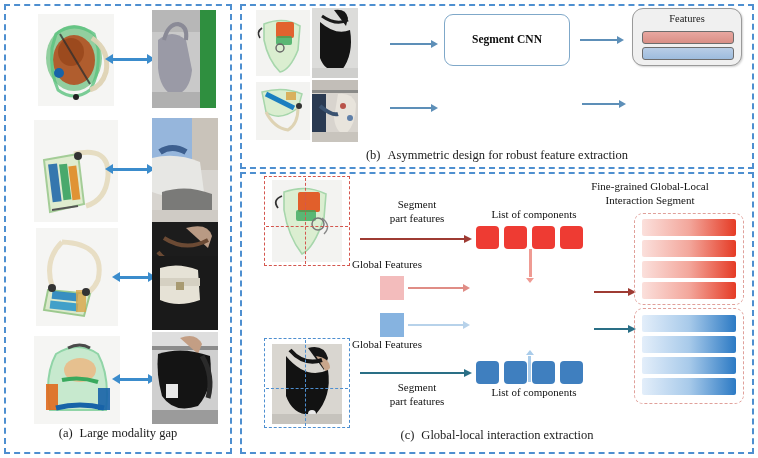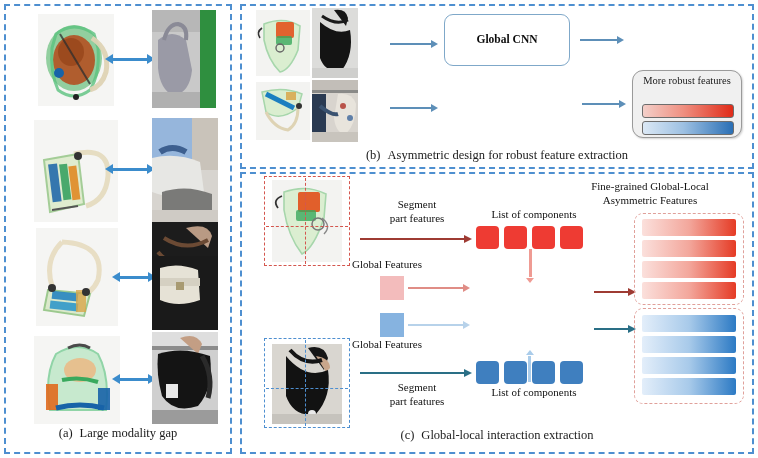--- a/index.html
+++ b/index.html
@@ -260,25 +260,30 @@
       <path d="M10 8 Q24 18 36 12" fill="none" stroke="#1a1a1a" stroke-width="3"></path>
       <path d="M8 14 Q24 28 38 22 Q42 46 30 62 Q14 66 8 50 Z" fill="#141414"></path>
       <rect x="0" y="60" width="46" height="10" fill="#cfcfcd"></rect>
     </svg>
   </div>
   <div class="arrow" style="left:390px;top:40px;width:48px;">
     <span class="bar" style="background:#5d8fb8;"></span>
       <span class="head" style="border-left:7px solid #5d8fb8;"></span>
   </div>
   <div class="procbox" style="left:444px;top:14px;width:126px;height:52px;">
-    <span>Global CNN</span>
+    <span>Segment CNN</span>
   </div>
   <div class="arrow" style="left:580px;top:36px;width:44px;">
     <span class="bar" style="background:#5d8fb8;"></span>
       <span class="head" style="border-left:7px solid #5d8fb8;"></span>
+  </div>
+  <div class="featgroup" style="left:632px;top:8px;width:110px;height:58px;">
+    <div class="glabel" style="top:4px;">Features</div>
+    <div class="fbar red-flat" style="left:9px;top:22px;width:92px;height:13px;"></div>
+    <div class="fbar blue-flat" style="left:9px;top:38px;width:92px;height:13px;"></div>
   </div>
 
   <div class="thumb" style="left:256px;top:82px;width:54px;height:58px;">
     <svg width="54" height="58" viewBox="0 0 54 58">
       <rect width="54" height="58" fill="#f3f3f1"></rect>
       <path d="M6 10 Q28 4 46 12 L42 26 Q24 40 10 30 Z" fill="#d8eecd" opacity="0.9" stroke="#9ed3a4" stroke-width="1.5"></path>
       <path d="M10 12 L38 26" stroke="#1b7fc0" stroke-width="5"></path>
       <rect x="30" y="10" width="10" height="8" fill="#d8a64a" opacity="0.85"></rect>
       <path d="M10 30 Q18 46 32 48 Q42 42 42 26" fill="none" stroke="#ded3b4" stroke-width="3"></path>
       <circle cx="43" cy="24" r="3" fill="#333"></circle>
@@ -298,25 +303,20 @@
     </svg>
   </div>
   <div class="arrow" style="left:390px;top:104px;width:48px;">
     <span class="bar" style="background:#5d8fb8;"></span>
       <span class="head" style="border-left:7px solid #5d8fb8;"></span>
   </div>
   <div class="arrow" style="left:582px;top:100px;width:44px;">
     <span class="bar" style="background:#5d8fb8;"></span>
       <span class="head" style="border-left:7px solid #5d8fb8;"></span>
   </div>
-  <div class="featgroup" style="left:632px;top:70px;width:110px;height:68px;">
-    <div class="glabel" style="top:4px;">More robust features</div>
-    <div class="fbar red-grad" style="left:9px;top:33px;width:92px;height:14px;"></div>
-    <div class="fbar blue-grad" style="left:9px;top:50px;width:92px;height:14px;"></div>
-  </div>
 
   <div class="caption cap-b">
     <span class="cap-lead">(b)</span><span>Asymmetric design for robust feature extraction</span>
   </div>
 
   <div class="panel panel-c"></div>
 
   <div class="dashbox dash-red" style="left:264px;top:176px;width:86px;height:90px;"></div>
   <div class="thumb" style="left:272px;top:180px;width:70px;height:82px;">
     <svg width="70" height="82" viewBox="0 0 70 82">
@@ -394,21 +394,21 @@
       <span class="head" style="border-left:8px solid #2a6f86;"></span>
   </div>
   <div class="clabel" style="left:368px;top:381px;width:98px;">
     <span>Segment</span><br>
     <span>part features</span>
   </div>
   <div class="clabel" style="left:466px;top:386px;width:136px;"><span>List of components</span></div>
 
   <div class="clabel" style="left:574px;top:180px;width:152px;">
     <span>Fine-grained Global-Local</span><br>
-    <span>Asymmetric Features</span>
+    <span>Interaction Segment</span>
   </div>
 
   <div class="arrow thick" style="left:594px;top:288px;width:42px;">
     <span class="bar" style="background:#9e3b33;"></span>
       <span class="head" style="border-left:8px solid #9e3b33;"></span>
   </div>
   <div class="arrow thick" style="left:594px;top:325px;width:42px;">
     <span class="bar" style="background:#2a6f86;"></span>
       <span class="head" style="border-left:8px solid #2a6f86;"></span>
   </div>

